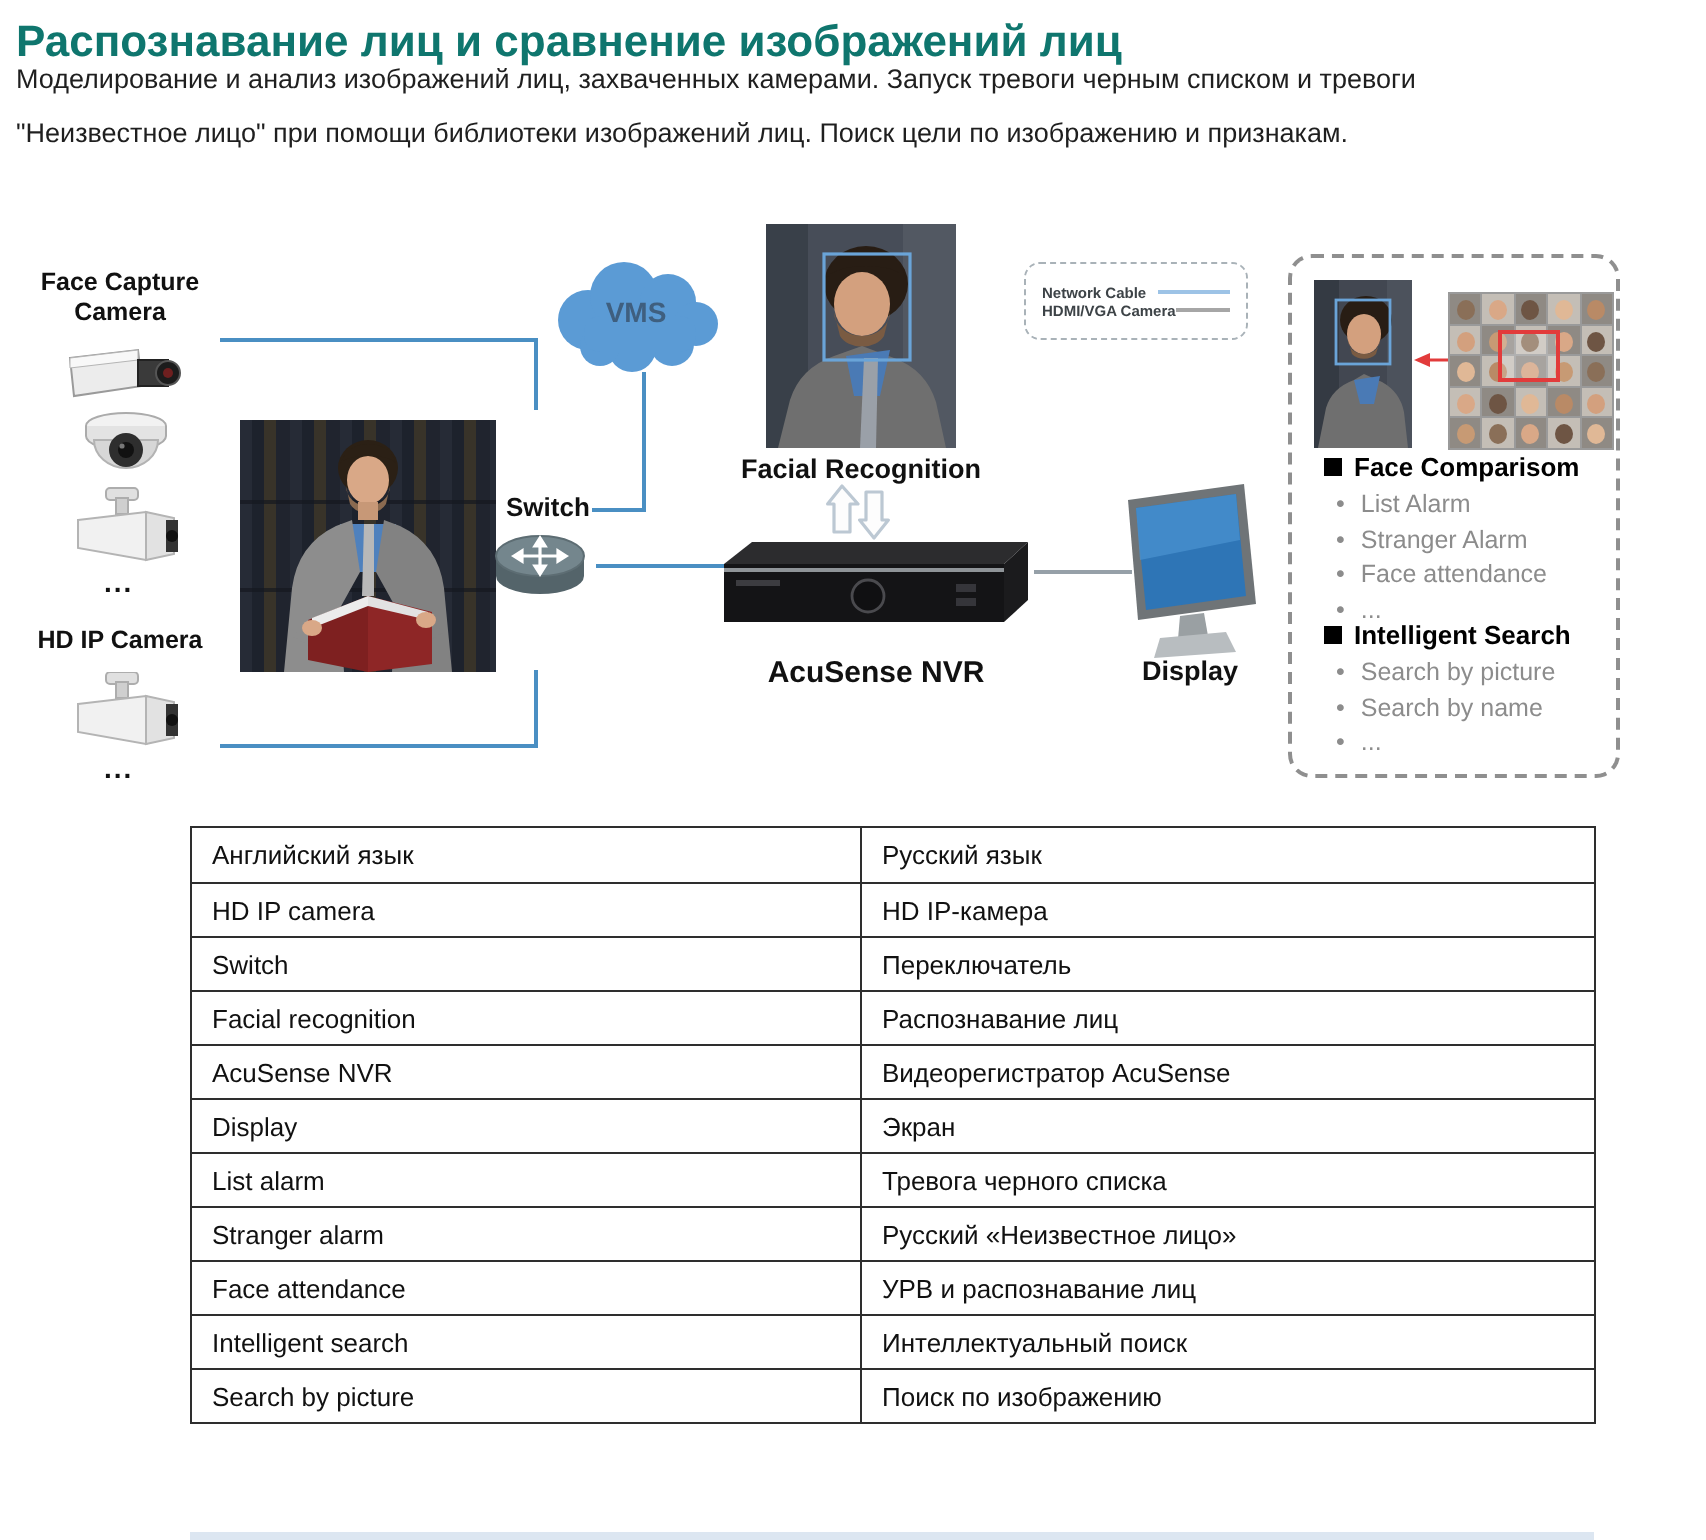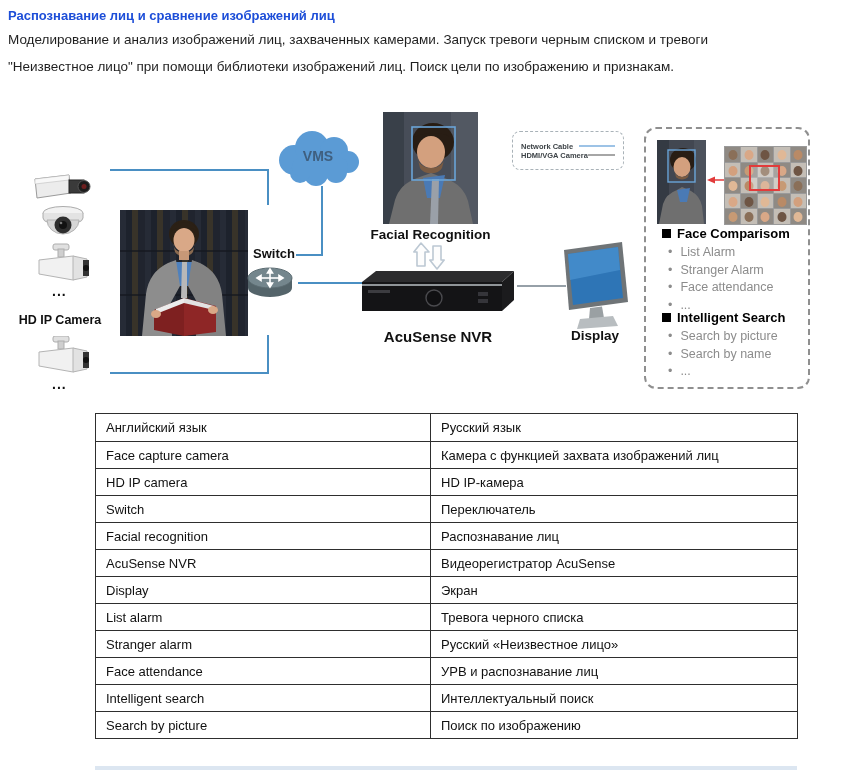--- a/index.html
+++ b/index.html
@@ -9,21 +9,21 @@
     --cloud-blue:#5b9bd5;
     --item-gray:#8c8c8c;
     --table-border:#2e2e2e;
     --next-row-sliver:#dce6f1;
   }
   *{box-sizing:border-box;margin:0;padding:0;}
   body{background:#fff;font-family:"Liberation Sans","DejaVu Sans",sans-serif;color:#1a1a1a;}
   .page{position:relative;width:853px;height:770px;background:#fff;overflow:hidden;}
 
   
-  .title{position:absolute;left:8px;top:8px;font-size:13px;font-weight:bold;color:#1d4ed8;}
+  .title{position:absolute;left:8px;top:8px;font-size:22px;font-weight:bold;color:#0f766e;}
   .desc{position:absolute;left:8px;width:830px;font-size:13.5px;color:#1f1f1f;}
   .desc.l1{top:32px;}
   .desc.l2{top:59px;}
 
   
   .abs{position:absolute;}
   .lbl{position:absolute;font-weight:bold;color:#111;}
   .lines-svg{position:absolute;left:0;top:0;width:853px;height:410px;pointer-events:none;}
   .net-line{stroke:var(--line-blue);stroke-width:2;fill:none;}
   .hdmi-line{stroke:#96a0a8;stroke-width:2;fill:none;}
@@ -115,20 +115,24 @@
   <svg class="lines-svg" viewBox="0 0 853 410">
     <path class="net-line" d="M110 170 H268 V205"></path>
     <path class="net-line" d="M268 335 V373 H110"></path>
     <path class="net-line" d="M322 186 V255 H296"></path>
     <path class="net-line" d="M298 283 H362"></path>
     <path class="hdmi-line" d="M517 286 H566"></path>
     <line class="red-arrow" x1="724" y1="180" x2="710" y2="180"></line>
     <polygon class="red-arrow-head" points="707,180 715,176.5 715,183.5"></polygon>
   </svg>
 
+  <div class="lbl fcc-label">
+    <div>Face Capture</div>
+    <div>Camera</div>
+  </div>
 
   <svg class="abs" style="left:32px;top:172px" width="60" height="30">
     <polygon points="3,7 37,3 39,21 5,26" fill="#ececec" stroke="#9a9a9a"></polygon>
     <polygon points="3,7 37,3 37,8 3,12" fill="#f8f8f8" stroke="#b5b5b5" stroke-width="0.5"></polygon>
     <rect x="37" y="8" width="15" height="13" fill="#3a3a3a" stroke="#222"></rect>
     <circle cx="52" cy="14.5" r="6" fill="#1c1c1c" stroke="#555"></circle>
     <circle cx="52" cy="14.5" r="2.5" fill="#6e1f1f"></circle>
   </svg>
 
   <svg class="abs" style="left:40px;top:205px" width="46" height="36">
@@ -388,24 +392,20 @@
         <col class="c2">
       </colgroup>
     <thead>
       <tr>
         <th>Английский язык</th>
         <th>Русский язык</th>
       </tr>
     </thead>
     <tbody>
         <tr>
-          <td>Face capture camera</td>
-          <td>Камера с функцией захвата изображений лиц</td>
-        </tr>
-        <tr>
           <td>HD IP camera</td>
           <td>HD IP-камера</td>
         </tr>
         <tr>
           <td>Switch</td>
           <td>Переключатель</td>
         </tr>
         <tr>
           <td>Facial recognition</td>
           <td>Распознавание лиц</td>

